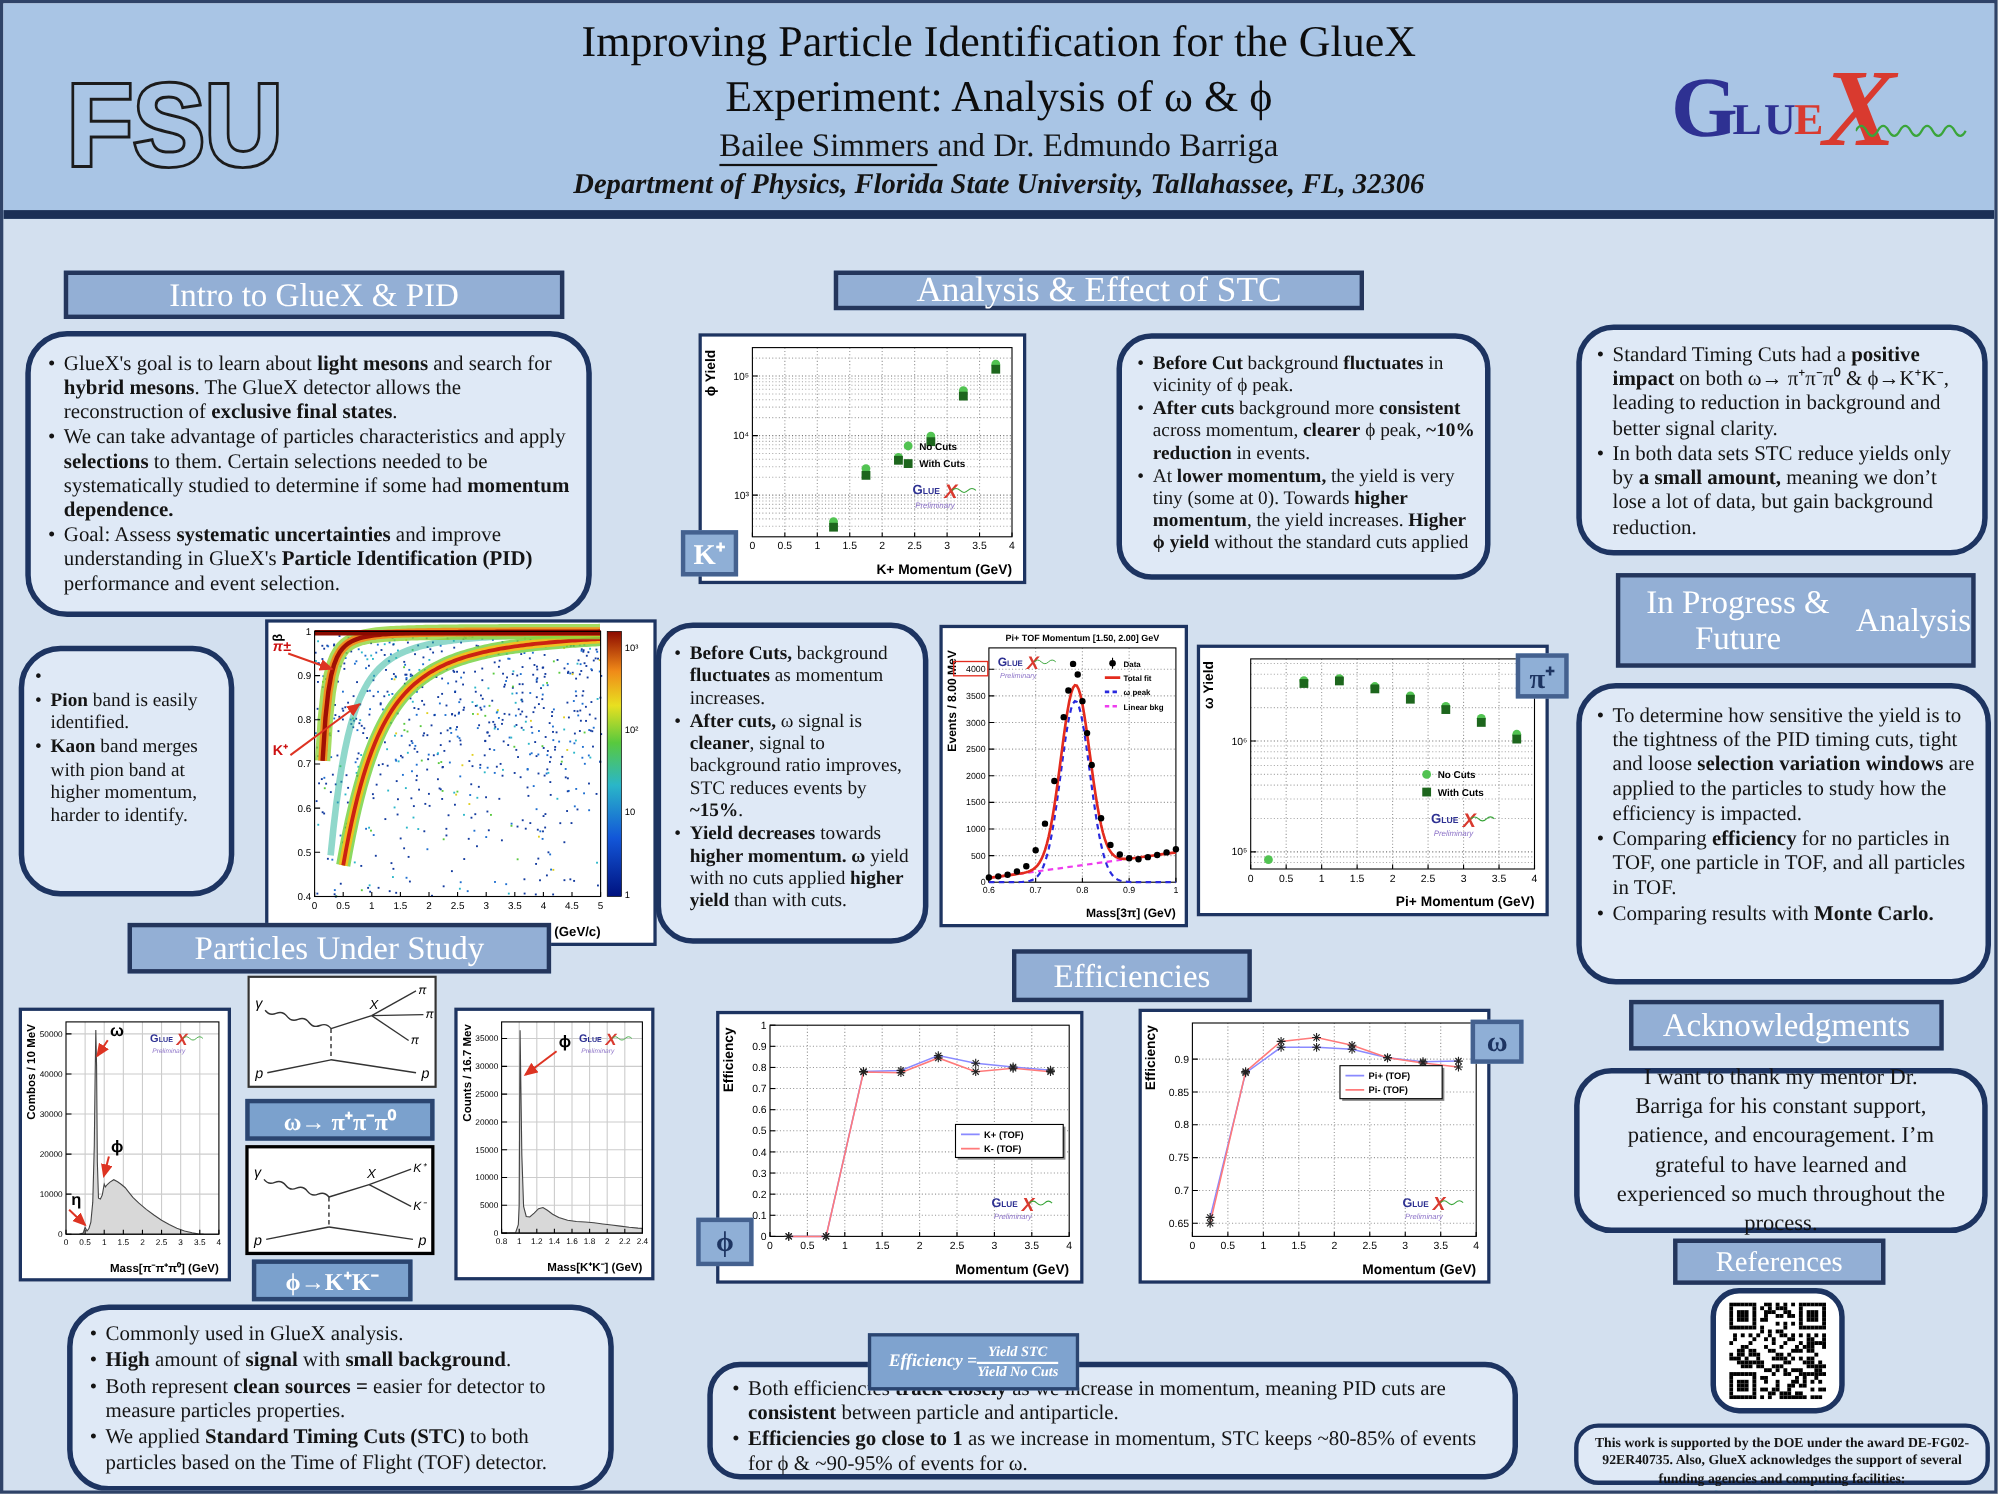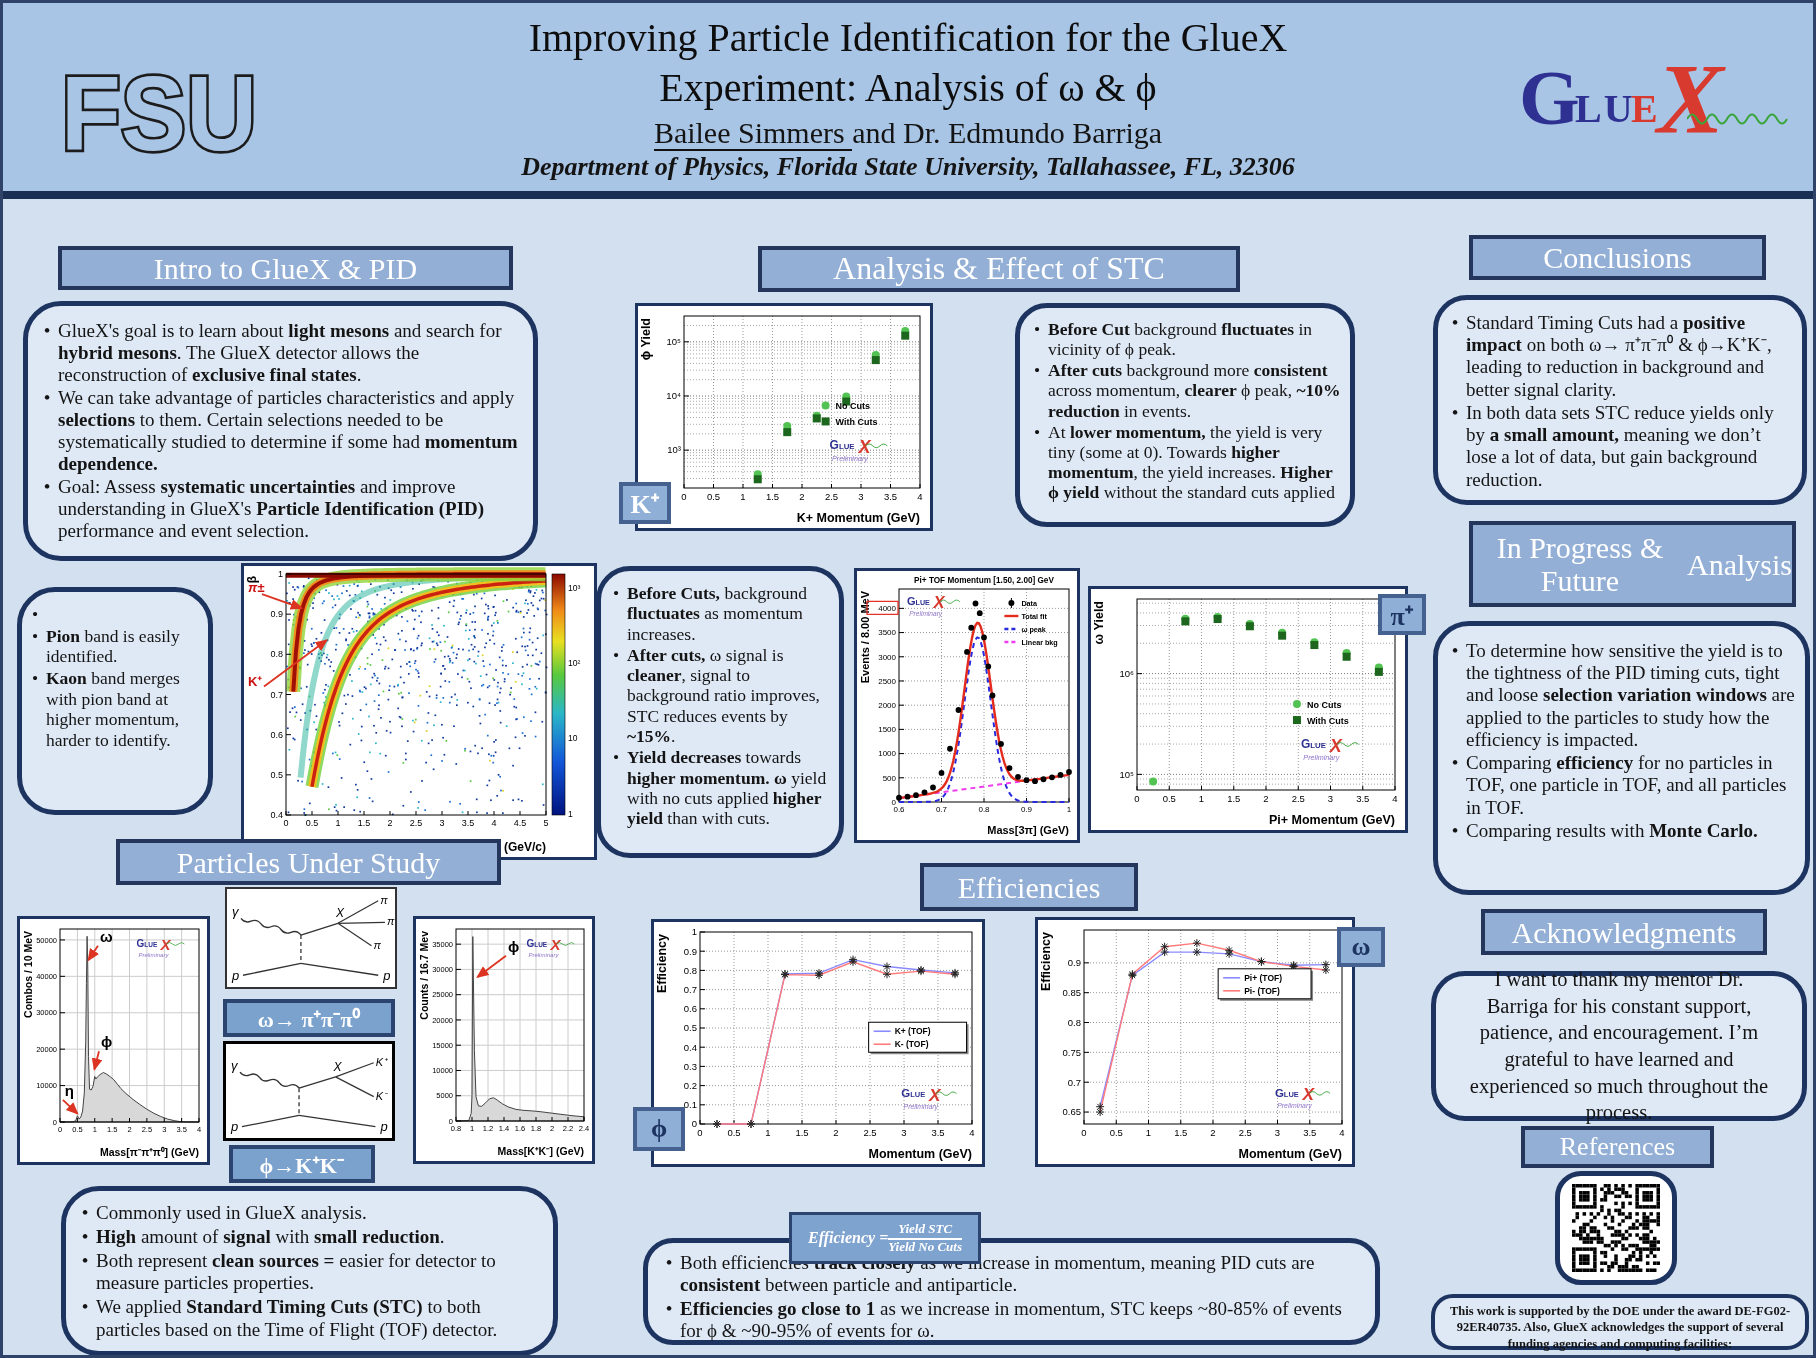--- a/index.html
+++ b/index.html
@@ -1134,33 +1134,33 @@
         </g>
       </svg></div>
 
   <div class="tbox" style="left:58px;top:1183px;width:497px;height:170px;padding:10px 8px;font-size:19px;line-height:1.2">
       <div class="bullet">
         <span class="dot">•</span>
         <span class="btxt"><span>Commonly used in GlueX analysis.</span></span>
       </div>
       <div class="bullet">
         <span class="dot">•</span>
-        <span class="btxt"><span class="b">High</span><span> amount of </span><span class="b">signal</span><span> with </span><span class="b">small reduction</span><span>.</span></span>
+        <span class="btxt"><span class="b">High</span><span> amount of </span><span class="b">signal</span><span> with </span><span class="b">small background</span><span>.</span></span>
       </div>
       <div class="bullet">
         <span class="dot">•</span>
         <span class="btxt"><span>Both represent </span><span class="b">clean sources =</span><span> easier for detector to measure particles properties.</span></span>
       </div>
       <div class="bullet">
         <span class="dot">•</span>
         <span class="btxt"><span>We applied </span><span class="b">Standard Timing Cuts (STC)</span><span> to both particles based on the Time of Flight (TOF) detector.</span></span>
       </div>
     </div>
 
-  <div class="hdr" style="left:755px;top:243px;width:482px;height:46px;font-size:32px">Analysis &amp; Effect of STC</div>
+  <div class="hdr" style="left:755px;top:243px;width:482px;height:36px;font-size:32px">Analysis &amp; Effect of STC</div>
   <div class="panel" style="left:632px;top:300px;width:298px;height:228px"><svg width="292" height="222">
         <line x1="75.5" y1="10" x2="75.5" y2="182" stroke="#999" stroke-dasharray="1 2"></line>
         <line x1="105" y1="10" x2="105" y2="182" stroke="#999" stroke-dasharray="1 2"></line>
         <line x1="134.5" y1="10" x2="134.5" y2="182" stroke="#999" stroke-dasharray="1 2"></line>
         <line x1="164" y1="10" x2="164" y2="182" stroke="#999" stroke-dasharray="1 2"></line>
         <line x1="193.5" y1="10" x2="193.5" y2="182" stroke="#999" stroke-dasharray="1 2"></line>
         <line x1="223" y1="10" x2="223" y2="182" stroke="#999" stroke-dasharray="1 2"></line>
         <line x1="252.5" y1="10" x2="252.5" y2="182" stroke="#999" stroke-dasharray="1 2"></line>
         <line x1="46" y1="172.4638456243281" x2="282" y2="172.4638456243281" stroke="#aaa" stroke-dasharray="1 2"></line>
         <line x1="46" y1="165.69783641871828" x2="282" y2="165.69783641871828" stroke="#aaa" stroke-dasharray="1 2"></line>
@@ -1778,21 +1778,20 @@
       <div class="bullet">
         <span class="dot">•</span>
         <span class="btxt"><span>Both efficiencies </span><span class="b">track closely</span><span> as we increase in momentum, meaning PID cuts are </span><span class="b">consistent</span><span> between particle and antiparticle.</span></span>
       </div>
       <div class="bullet">
         <span class="dot">•</span>
         <span class="btxt"><span class="b">Efficiencies go close to 1</span><span> as we increase in momentum, STC keeps ~80-85% of events for ϕ &amp; ~90-95% of events for ω.</span></span>
       </div>
     </div>
 
-  <div class="hdr" style="left:1466px;top:232px;width:297px;height:45px">Conclusions</div>
   <div class="tbox" style="left:1430px;top:292px;width:374px;height:210px;padding:11px 6px;font-size:19px;line-height:1.17;border-radius:34px">
       <div class="bullet">
         <span class="dot">•</span>
         <span class="btxt"><span>Standard Timing Cuts had a </span><span class="b">positive impact</span><span> on both ω→ π⁺π⁻π⁰ &amp; ϕ→K⁺K⁻, leading to reduction in background and better signal clarity.</span></span>
       </div>
       <div class="bullet">
         <span class="dot">•</span>
         <span class="btxt"><span>In both data sets STC reduce yields only by </span><span class="b">a small amount,</span><span> meaning we don’t lose a lot of data, but gain background reduction.</span></span>
       </div>
     </div>

